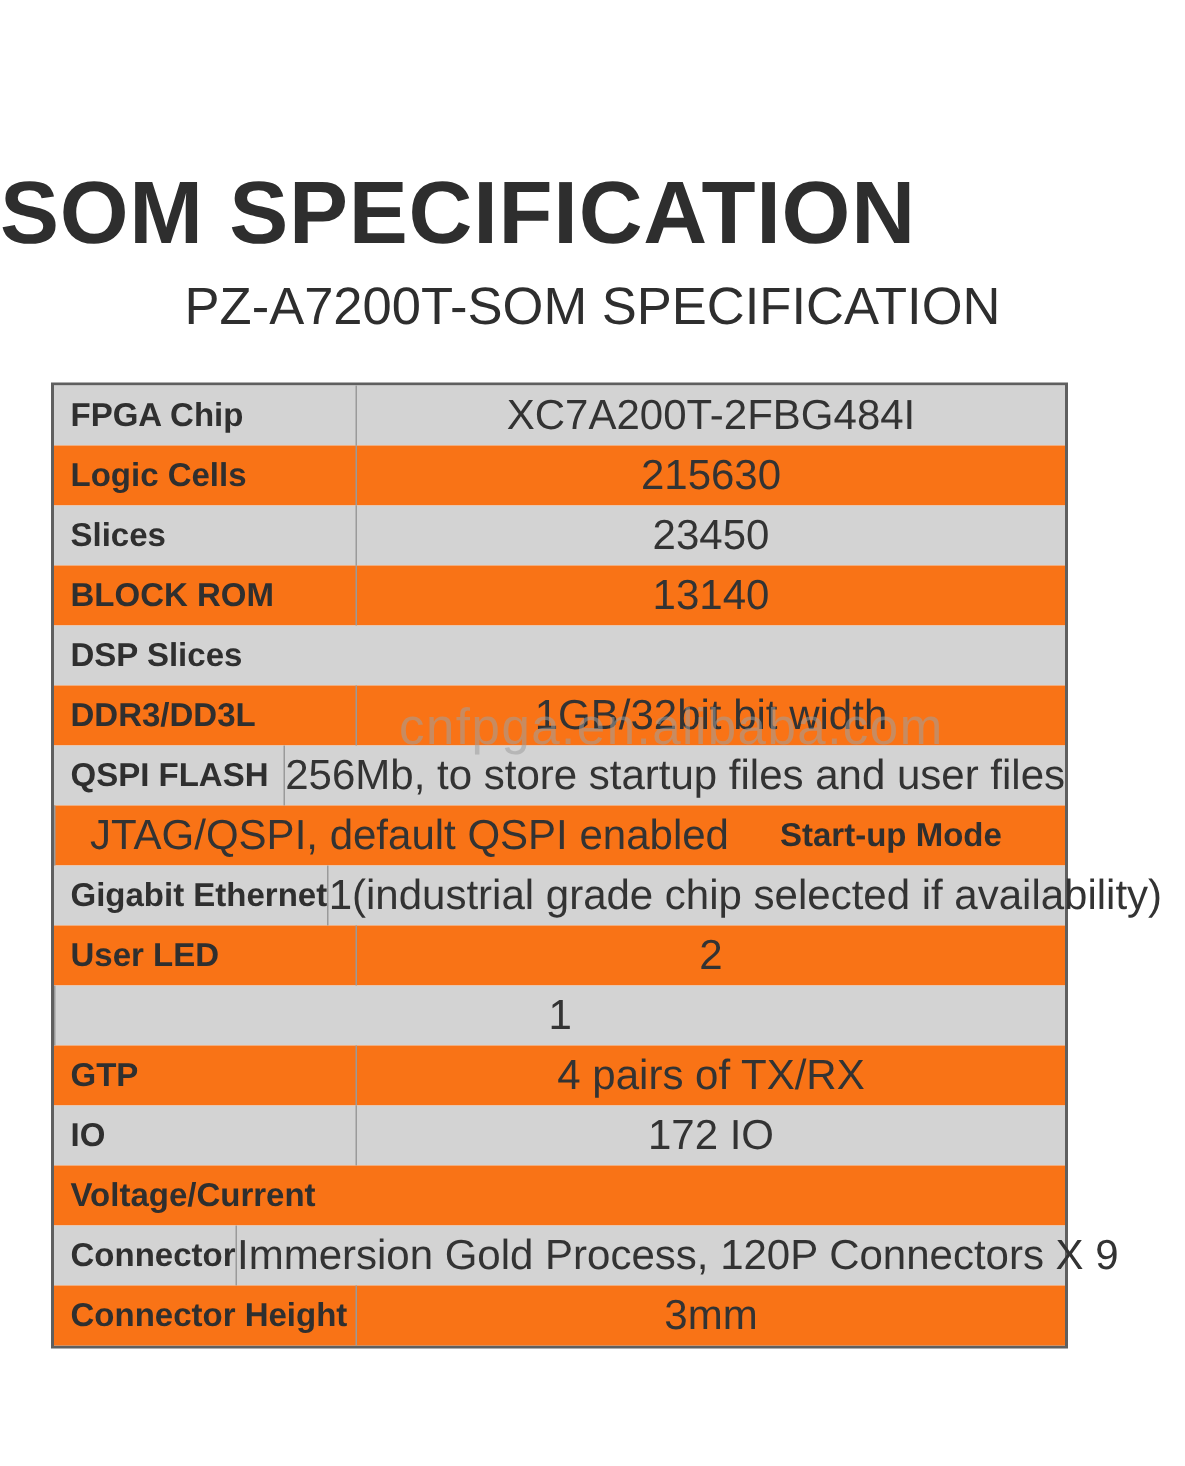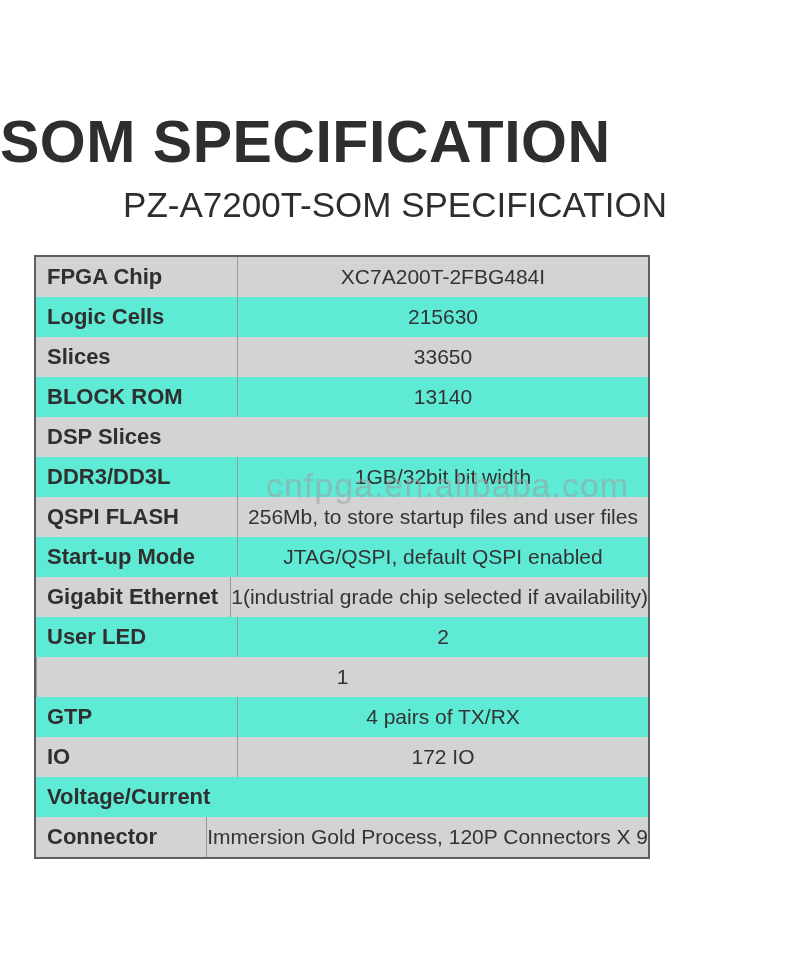--- a/index.html
+++ b/index.html
@@ -28,28 +28,28 @@
   .subtitle {
     margin-top: 12px;
     font-size: 35px;
     line-height: 38px;
     font-weight: 500;
     text-align: center;
     color: var(--text, #2e2e2e);
   }
   .spec-table {
     margin: 31px 0 0 34px;
-    width: 616px;
+    width: 678px;
     border: 2px solid var(--border, #5f5f5f);
     box-sizing: border-box;
   }
   .row {
     display: flex;
     height: 40px;
-    background: #5eead4;
+    background: #f97316;
   }
   .row:nth-child(odd) {
     background: var(--stripe, #d3d3d3);
   }
   .cell {
     display: flex;
     align-items: center;
     box-sizing: border-box;
   }
   .cell.label {
@@ -58,21 +58,21 @@
     font-size: 22px;
     font-weight: 600;
     color: #2f2f2f;
     white-space: nowrap;
   }
   .cell.value {
     flex: 1;
     justify-content: center;
     text-align: right;
     border-left: 1px solid var(--divider, #9a9a9a);
-    font-size: 21px;
+    font-size: 28px;
     font-weight: 400;
     color: #333333;
     white-space: nowrap;
   }
   .watermark {
     position: absolute;
     left: 266px;
     top: 466px;
     font-size: 34px;
     letter-spacing: 1px;
@@ -94,40 +94,40 @@
       <div class="row">
         <div class="cell label">FPGA Chip</div>
         <div class="cell value">XC7A200T-2FBG484I</div>
       </div>
       <div class="row">
         <div class="cell label">Logic Cells</div>
         <div class="cell value">215630</div>
       </div>
       <div class="row">
         <div class="cell label">Slices</div>
-        <div class="cell value">33650</div>
+        <div class="cell value">23450</div>
       </div>
       <div class="row">
         <div class="cell label">BLOCK ROM</div>
         <div class="cell value">13140</div>
       </div>
       <div class="row">
         <div class="cell label">DSP Slices</div>
       </div>
       <div class="row">
         <div class="cell label">DDR3/DD3L</div>
         <div class="cell value">1GB/32bit bit width</div>
       </div>
       <div class="row">
         <div class="cell label">QSPI FLASH</div>
         <div class="cell value">256Mb, to store startup files and user files</div>
       </div>
       <div class="row">
+        <div class="cell value">JTAG/QSPI, default QSPI enabled</div>
         <div class="cell label">Start-up Mode</div>
-        <div class="cell value">JTAG/QSPI, default QSPI enabled</div>
       </div>
       <div class="row">
         <div class="cell label">Gigabit Ethernet</div>
         <div class="cell value">1(industrial grade chip selected if availability)</div>
       </div>
       <div class="row">
         <div class="cell label">User LED</div>
         <div class="cell value">2</div>
       </div>
       <div class="row">
@@ -141,16 +141,20 @@
         <div class="cell label">IO</div>
         <div class="cell value">172 IO</div>
       </div>
       <div class="row">
         <div class="cell label">Voltage/Current</div>
       </div>
       <div class="row">
         <div class="cell label">Connector</div>
         <div class="cell value">Immersion Gold Process, 120P Connectors X 9</div>
       </div>
+      <div class="row">
+        <div class="cell label">Connector Height</div>
+        <div class="cell value">3mm</div>
+      </div>
     </div>
 
   <div class="watermark">cnfpga.en.alibaba.com</div>
 </div>
 
 </body></html>

